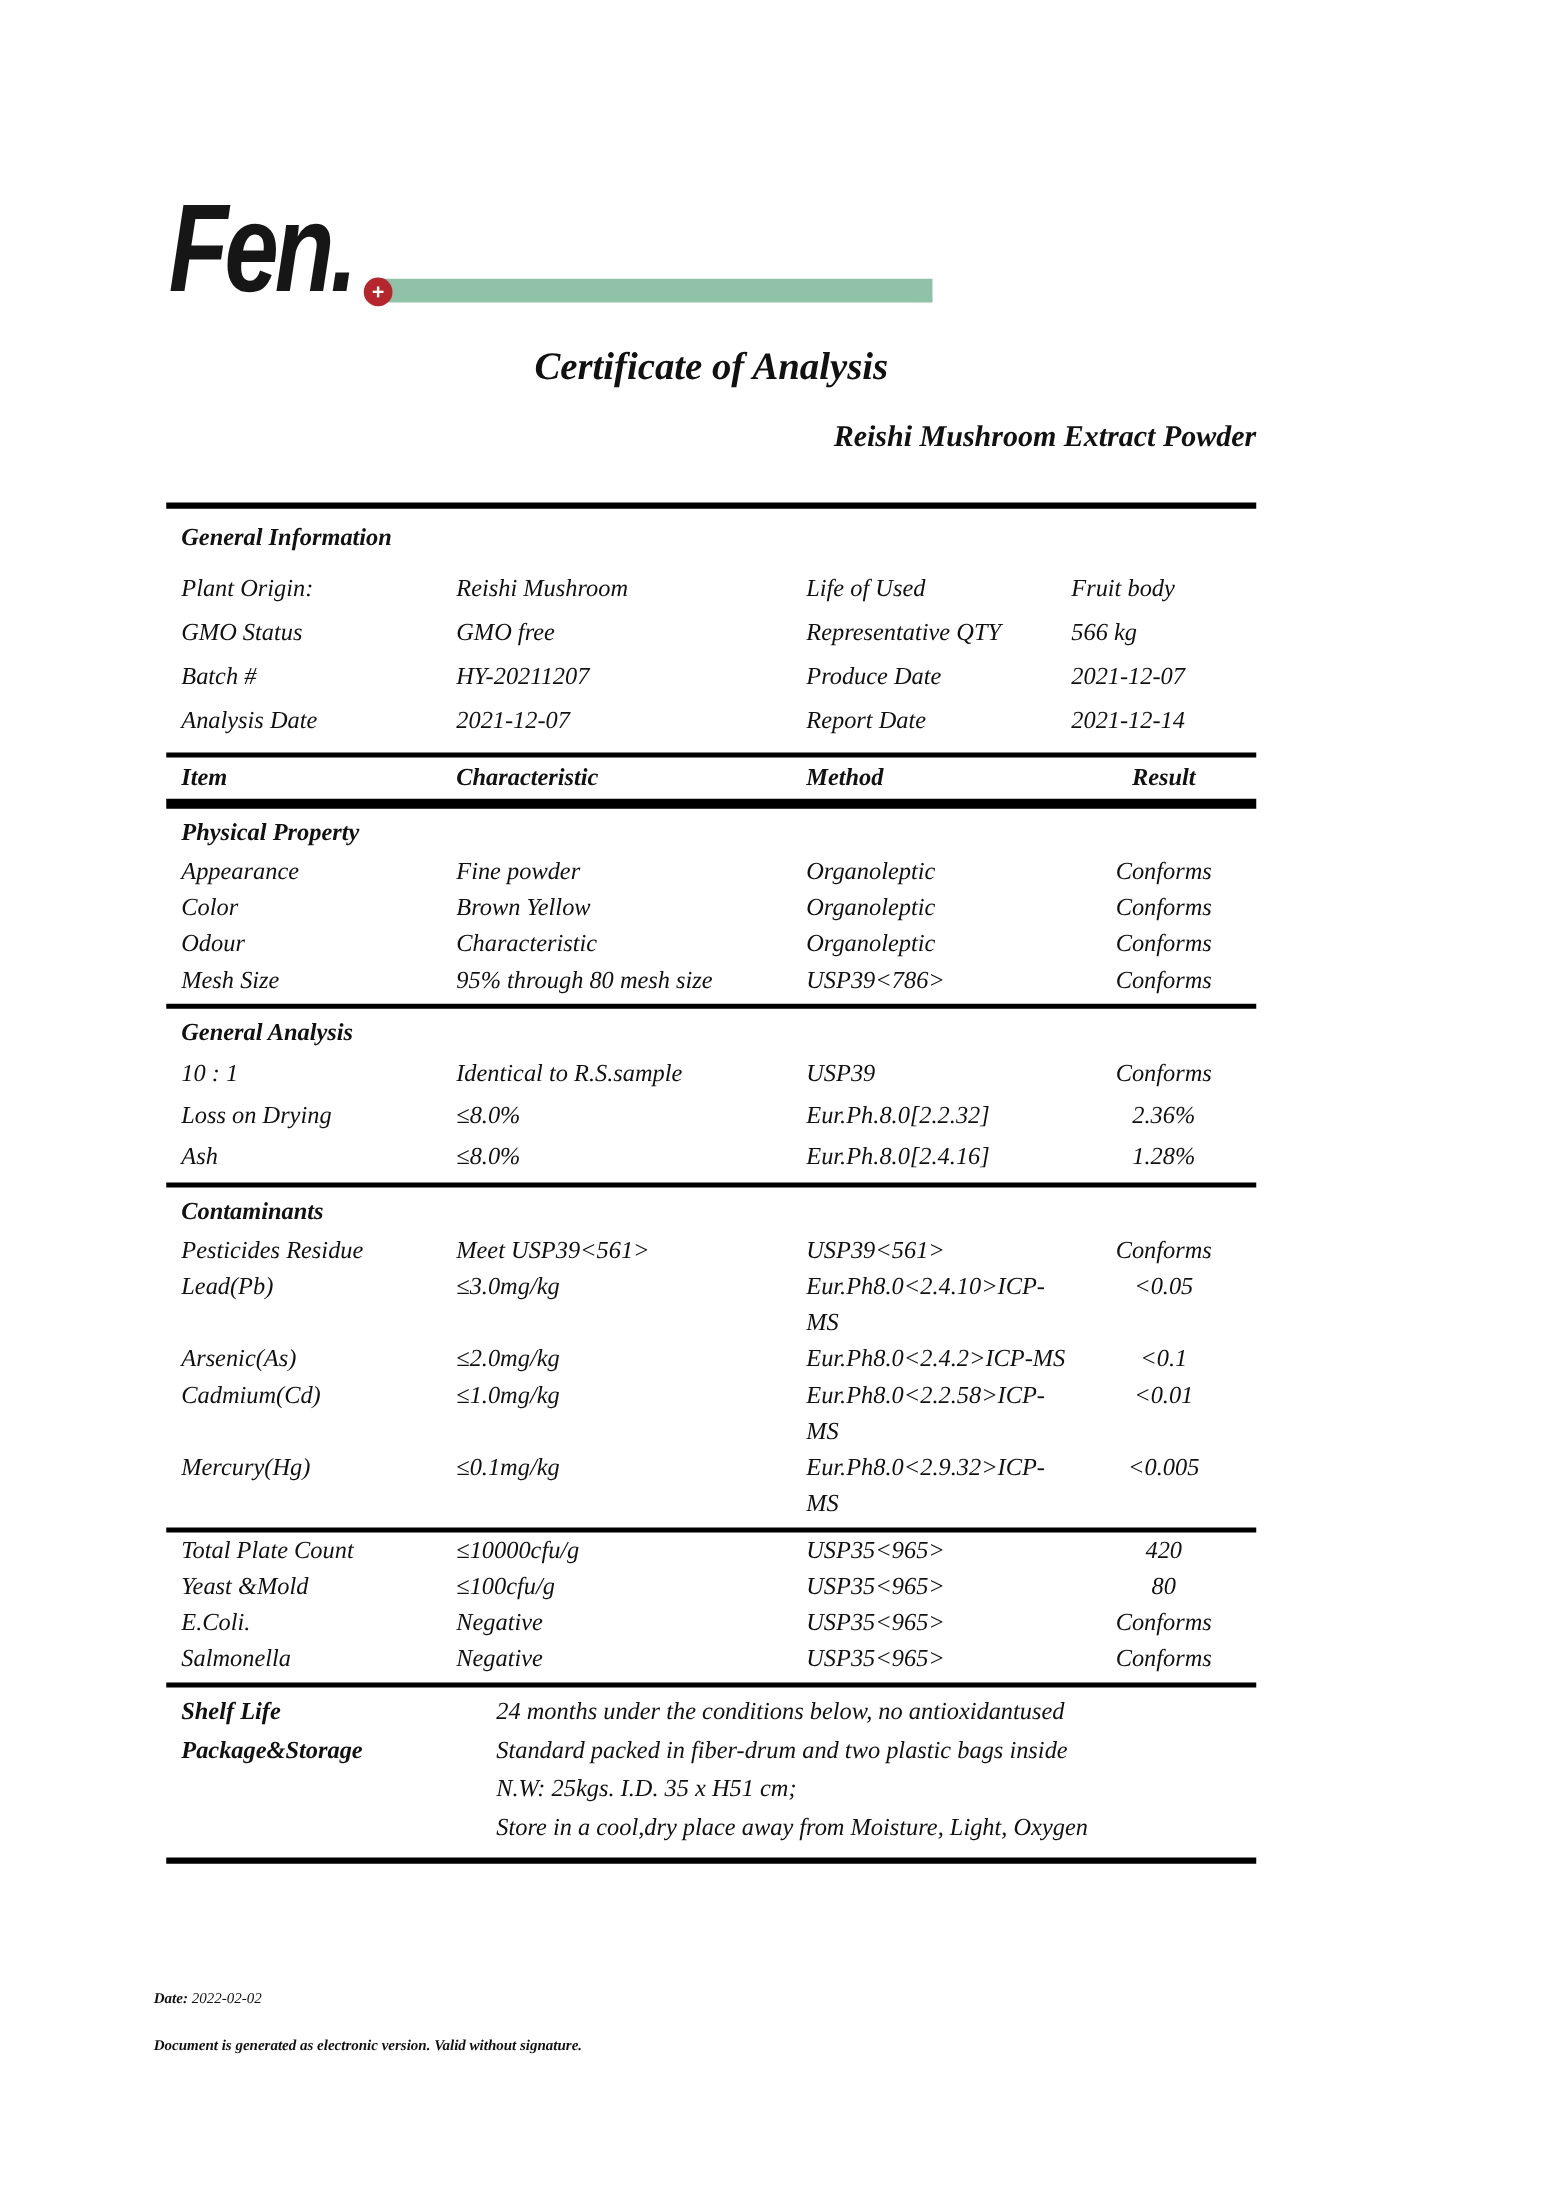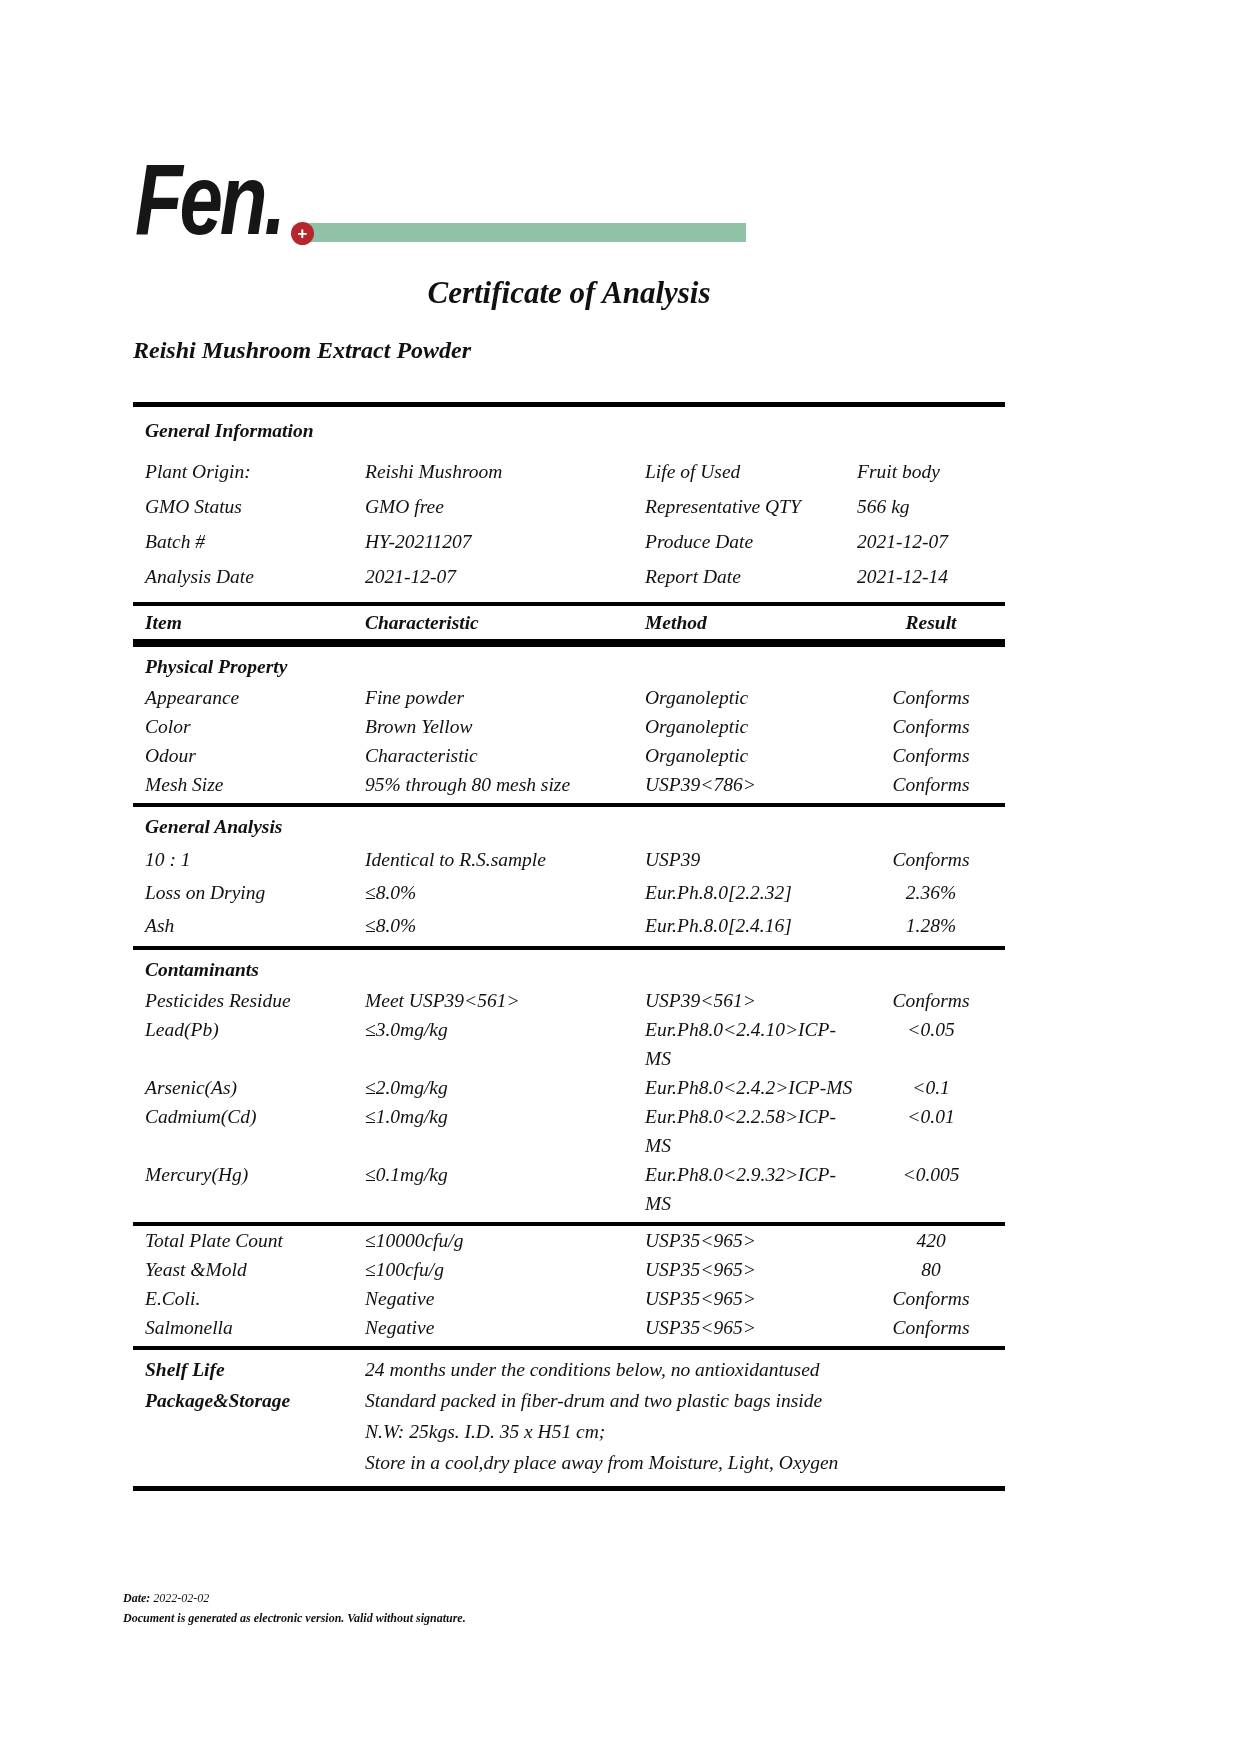--- a/index.html
+++ b/index.html
@@ -26,21 +26,21 @@
     background:#b5272d; color:#fff;
     font-family:"Liberation Sans", sans-serif; font-weight:bold; font-size:17px;
     display:flex; align-items:center; justify-content:center;
     margin-bottom:0px; z-index:2; flex:0 0 auto;
   }
   .logo-bar { width:440px; height:19px; background:#8fc2a6; margin-left:-8px; margin-bottom:3px; }
 
   
   .content { margin-left:133px; width:872px; }
   .doc-title  { text-align:center; font-weight:bold; font-size:31px; margin-top:30px; }
-  .doc-subtitle { text-align:left; font-weight:bold; font-size:24px; margin-top:26px; }
+  .doc-subtitle { text-align:right; font-weight:bold; font-size:24px; margin-top:26px; }
 
   
   .doc-table {
     margin-top:38px;
     border-top:5px solid #000;
     border-bottom:5px solid #000;
     font-size:19.5px;
   }
   .trow { display:grid; grid-template-columns:220px 280px 212px 1fr; padding-left:12px; }
   .trow > span { display:block; }
@@ -55,27 +55,27 @@
   .cols-header {
     border-top:4px solid #000; border-bottom:8px solid #000000;
     font-weight:bold; line-height:33px;
   }
   .section { border-bottom:4px solid #000; padding-bottom:4px; }
   .section .trow { line-height:29px; }
   .section.wide .trow { line-height:33px; }
   .section .sec-heading { padding-top:4px; line-height:32px; }
 
   .storage { font-size:19.5px; padding:4px 0 8px 0; }
-  .storage .srow { display:grid; grid-template-columns:220px 1fr; padding-left:12px; line-height:31px; }
+  .storage .srow { display:grid; grid-template-columns:220px 1fr; padding-left:12px; line-height:31px;gap:32px; }
   .storage .slabel { font-weight:bold; }
 
   
   .footer { margin:100px 0 0 123px; font-size:12px; }
   .footer .date-line b { font-weight:bold; }
-  .footer .note { font-weight:bold; margin-top:5px; }
+  .footer .note { font-weight:bold; margin-top:23px; }
 </style>
 </head>
 <body>
 
 <div class="page">
 
   <div class="logo">
     <span class="logo-text">Fen.</span>
     <span class="logo-plus">+</span>
     <span class="logo-bar"></span>

